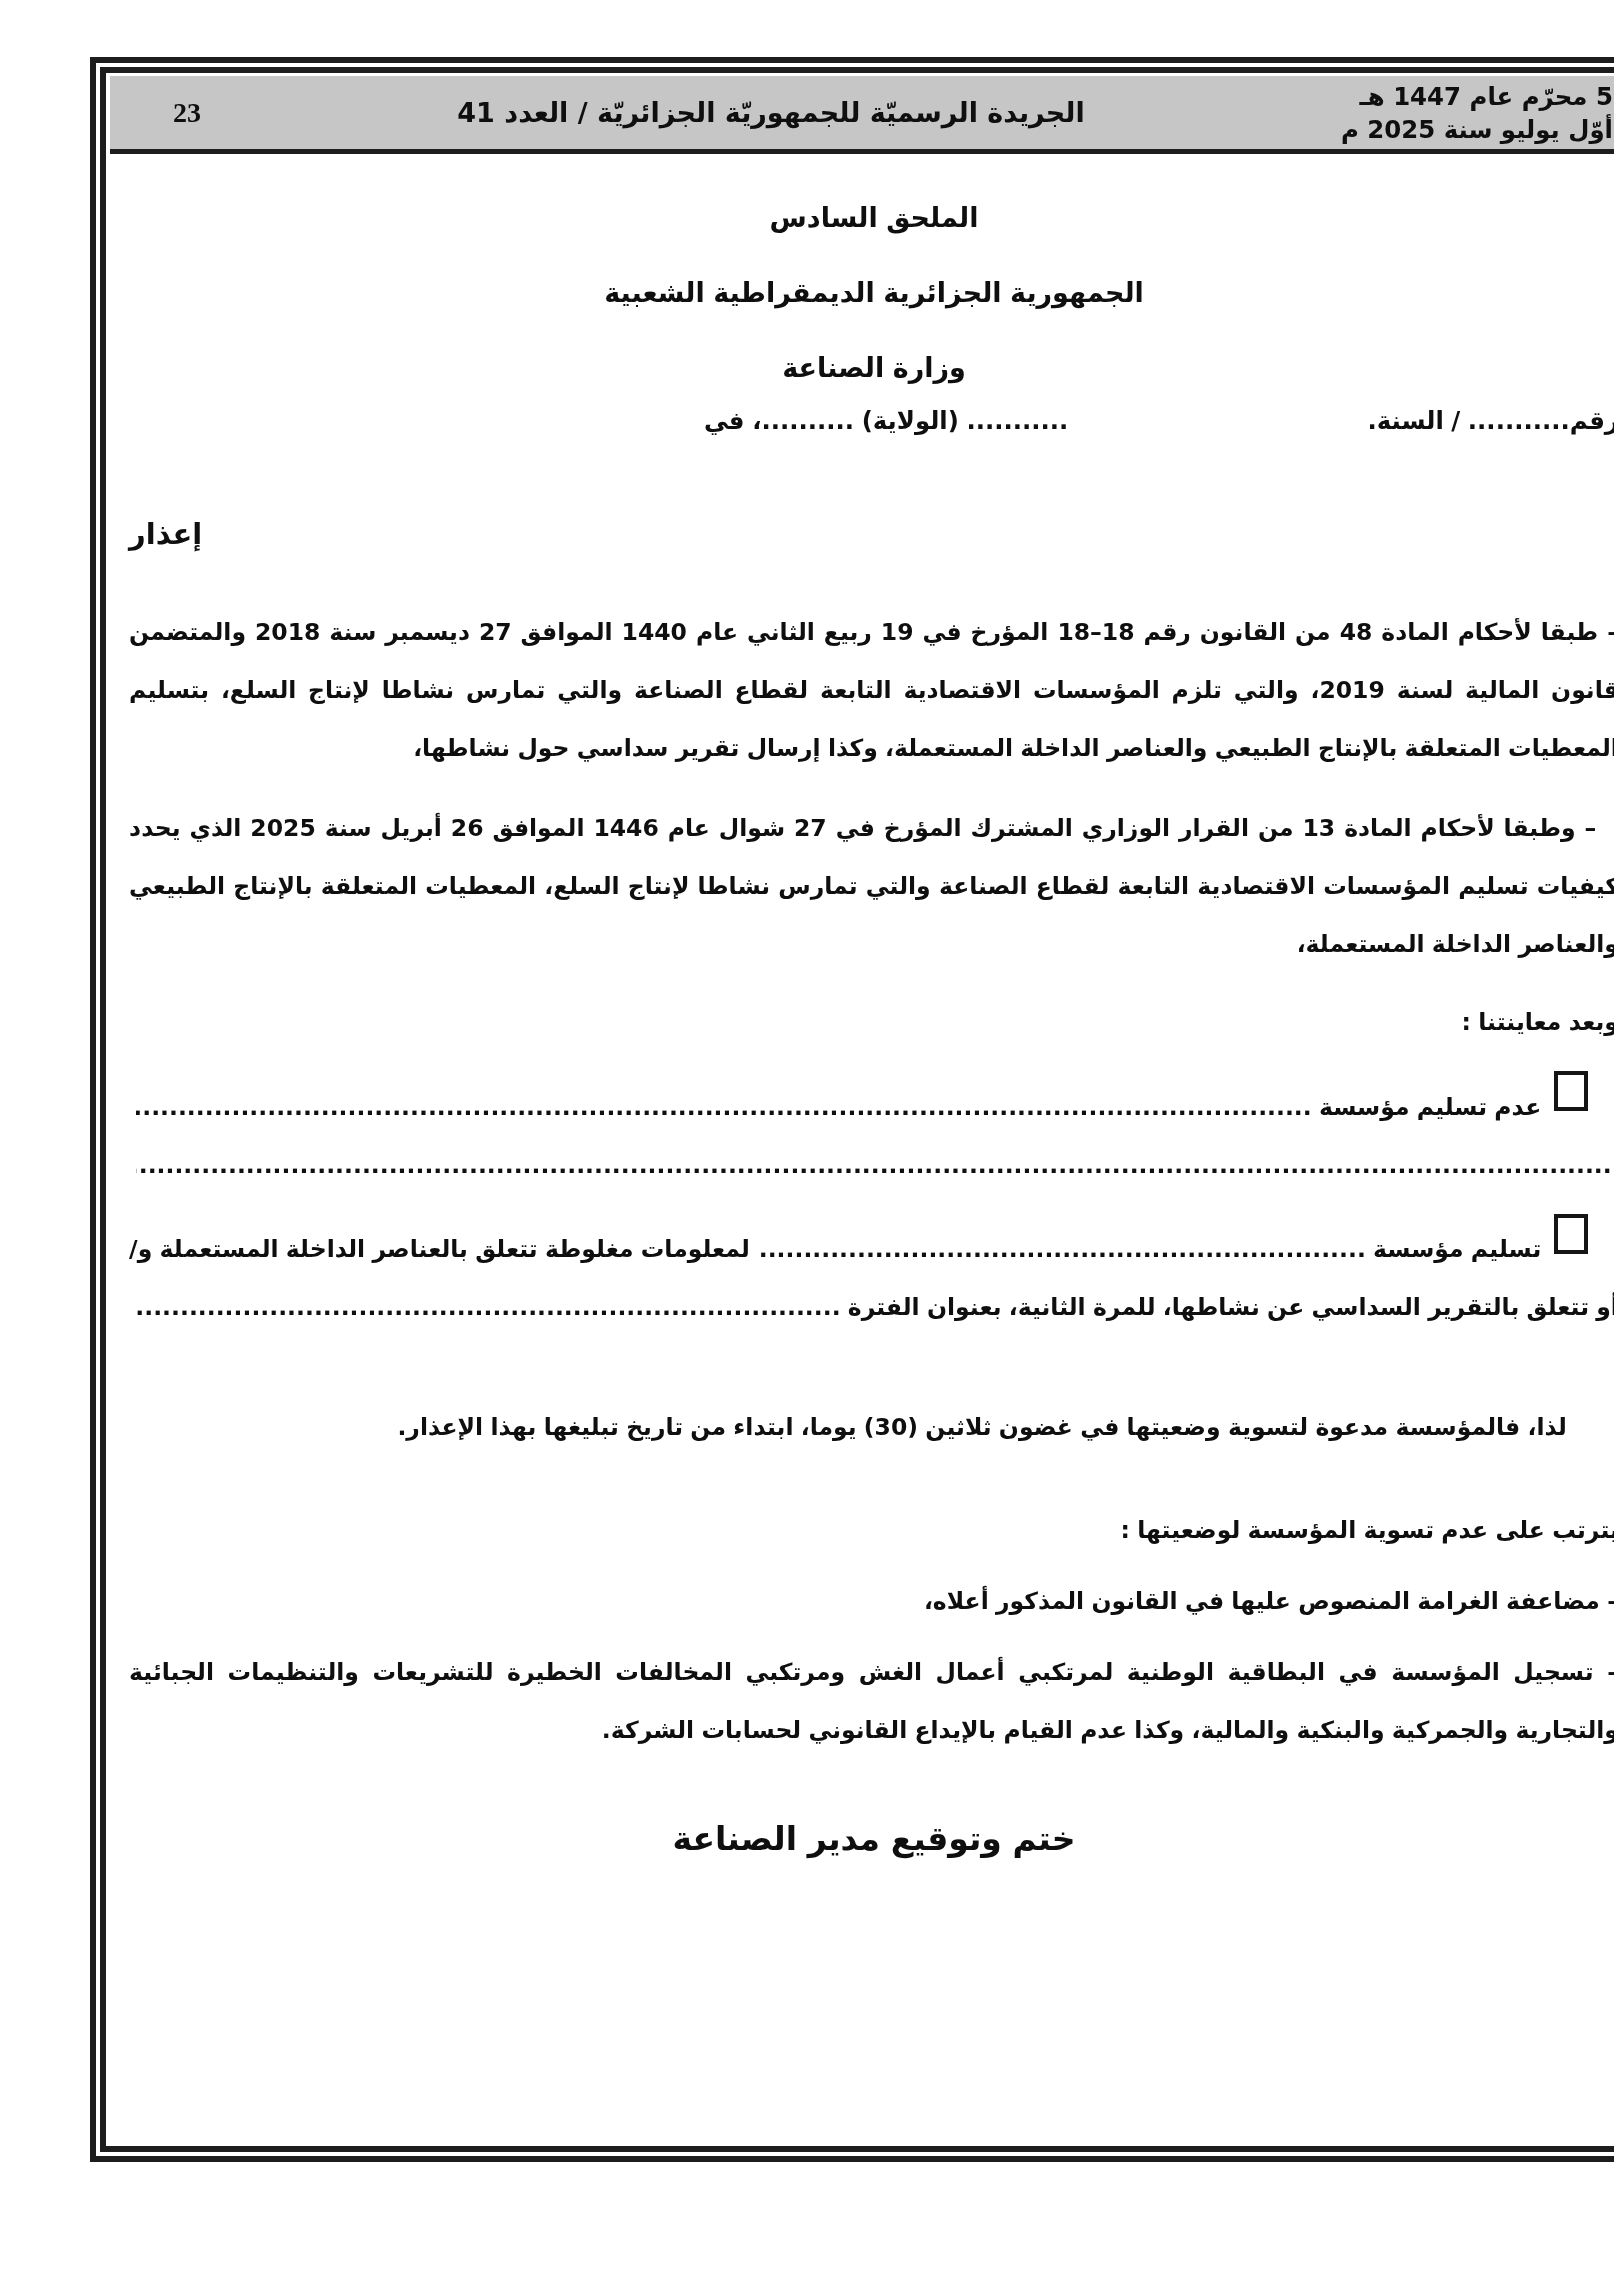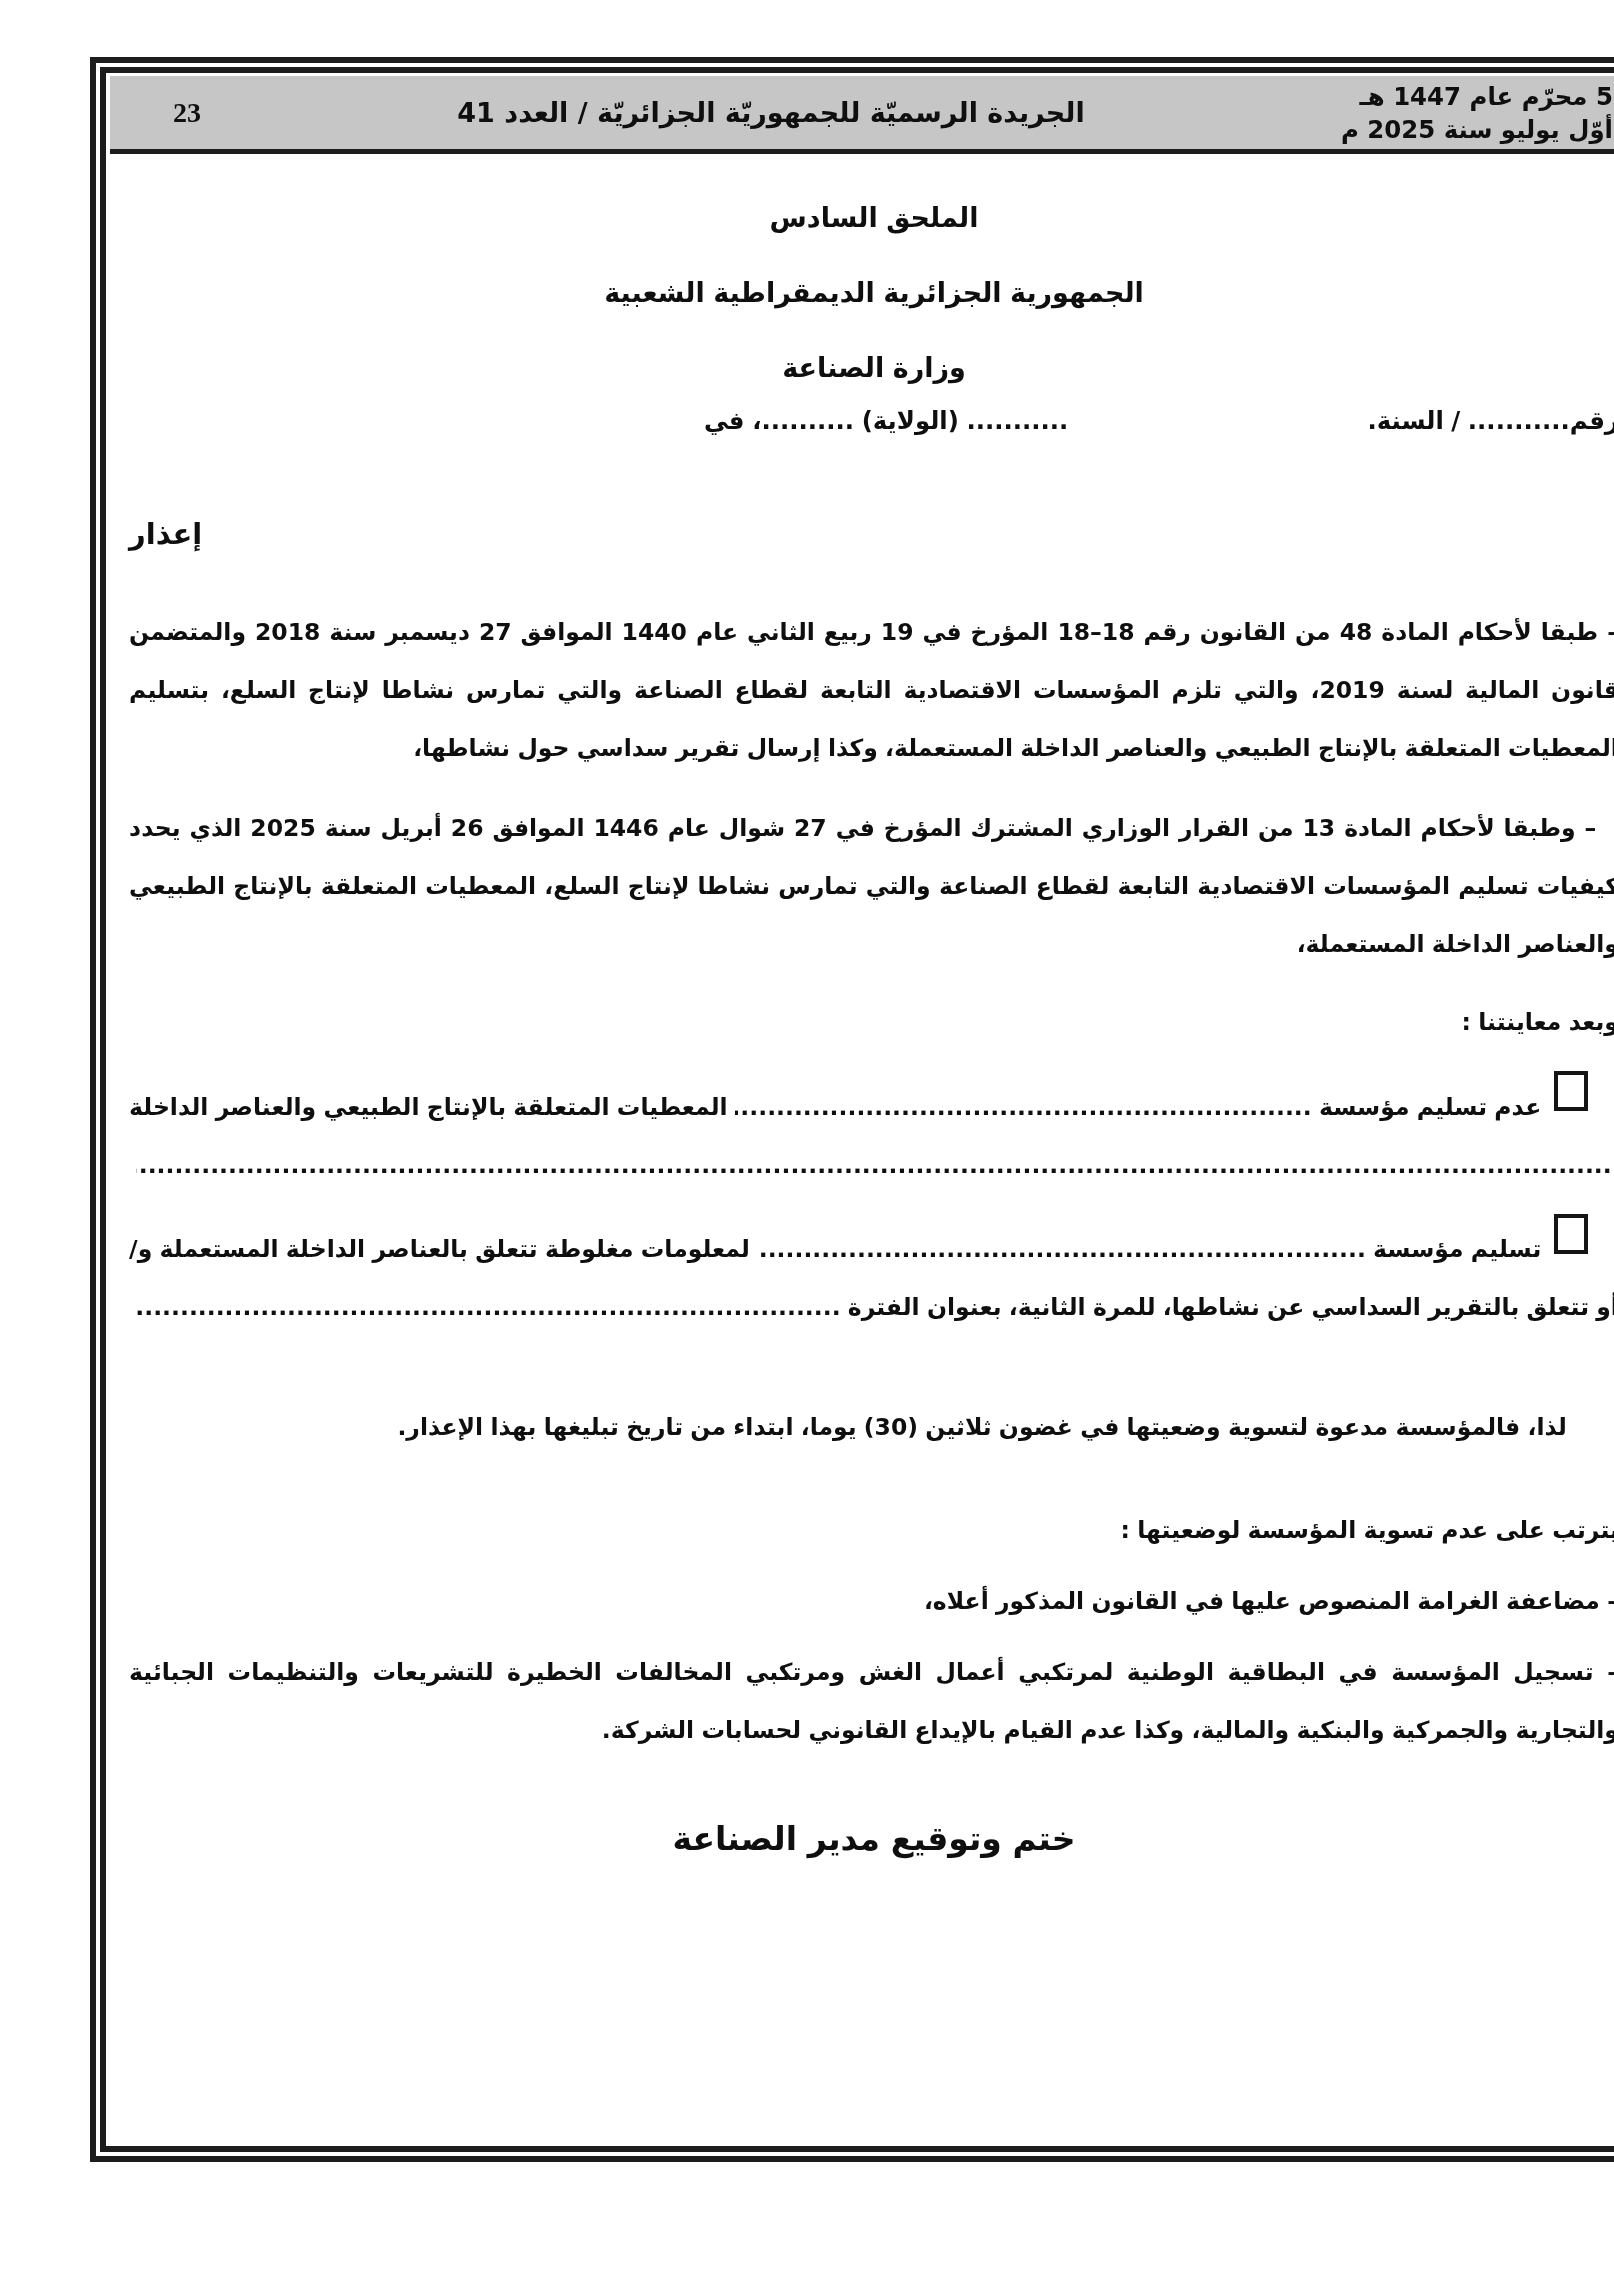--- a/index.html
+++ b/index.html
@@ -84,21 +84,20 @@
         <div class="para para-first">– طبقا لأحكام المادة 48 من القانون رقم 18–18 المؤرخ في 19 ربيع الثاني عام 1440 الموافق 27 ديسمبر سنة 2018 والمتضمن قانون المالية لسنة 2019، والتي تلزم المؤسسات الاقتصادية التابعة لقطاع الصناعة والتي تمارس نشاطا لإنتاج السلع، بتسليم المعطيات المتعلقة بالإنتاج الطبيعي والعناصر الداخلة المستعملة، وكذا إرسال تقرير سداسي حول نشاطها،</div>
         <div class="para indent">– وطبقا لأحكام المادة 13 من القرار الوزاري المشترك المؤرخ في 27 شوال عام 1446 الموافق 26 أبريل سنة 2025 الذي يحدد كيفيات تسليم المؤسسات الاقتصادية التابعة لقطاع الصناعة والتي تمارس نشاطا لإنتاج السلع، المعطيات المتعلقة بالإنتاج الطبيعي والعناصر الداخلة المستعملة،</div>
 
         <div class="right-line">وبعد معاينتنا :</div>
 
         <div class="cb-item">
           <div class="cb-line">
             <span class="checkbox"></span>
             <span class="seg">عدم تسليم مؤسسة</span>
             <span class="dotfill">...........................................................................................................................................................................................</span>
-            <span class="seg">المعطيات المتعلقة بالإنتاج الطبيعي والعناصر الداخلة</span>
           </div>
           <div class="cb-line">
             <span class="dotfill">...........................................................................................................................................................................................</span>
           </div>
         </div>
 
         <div class="cb-item">
           <div class="cb-line">
             <span class="checkbox"></span>
             <span class="seg">تسليم مؤسسة</span>

